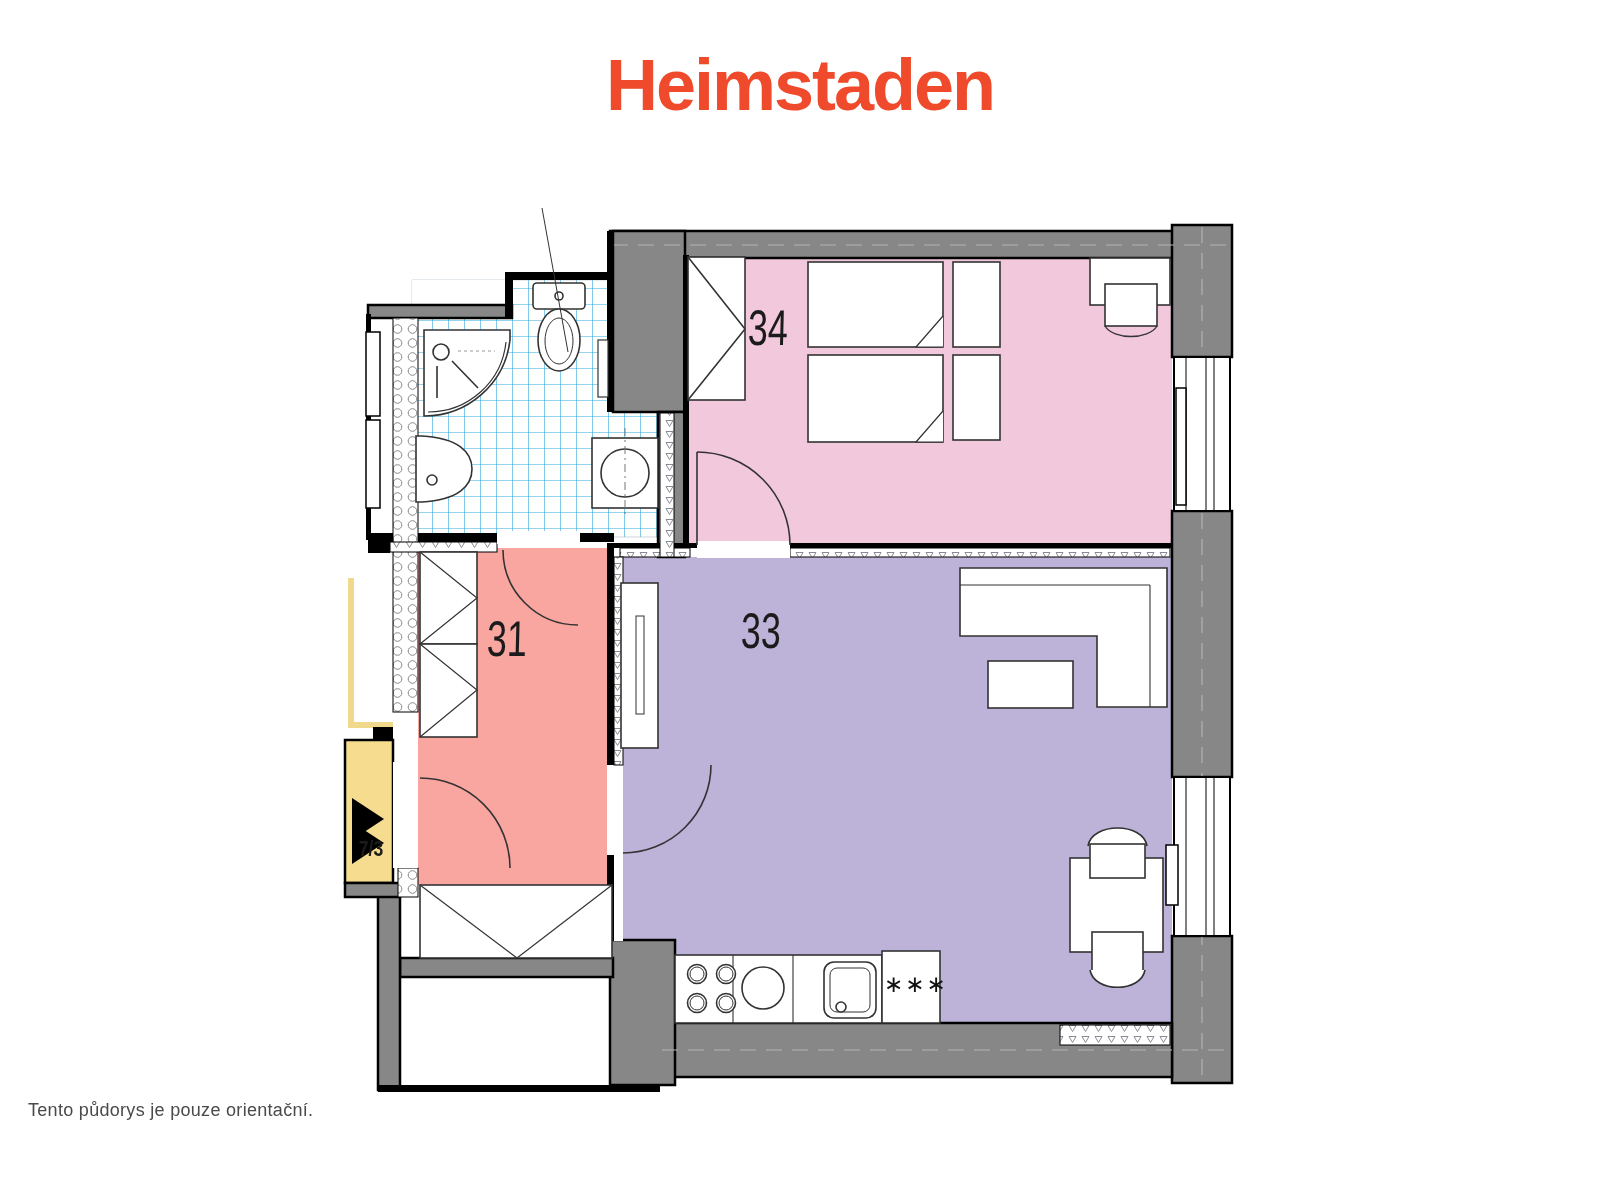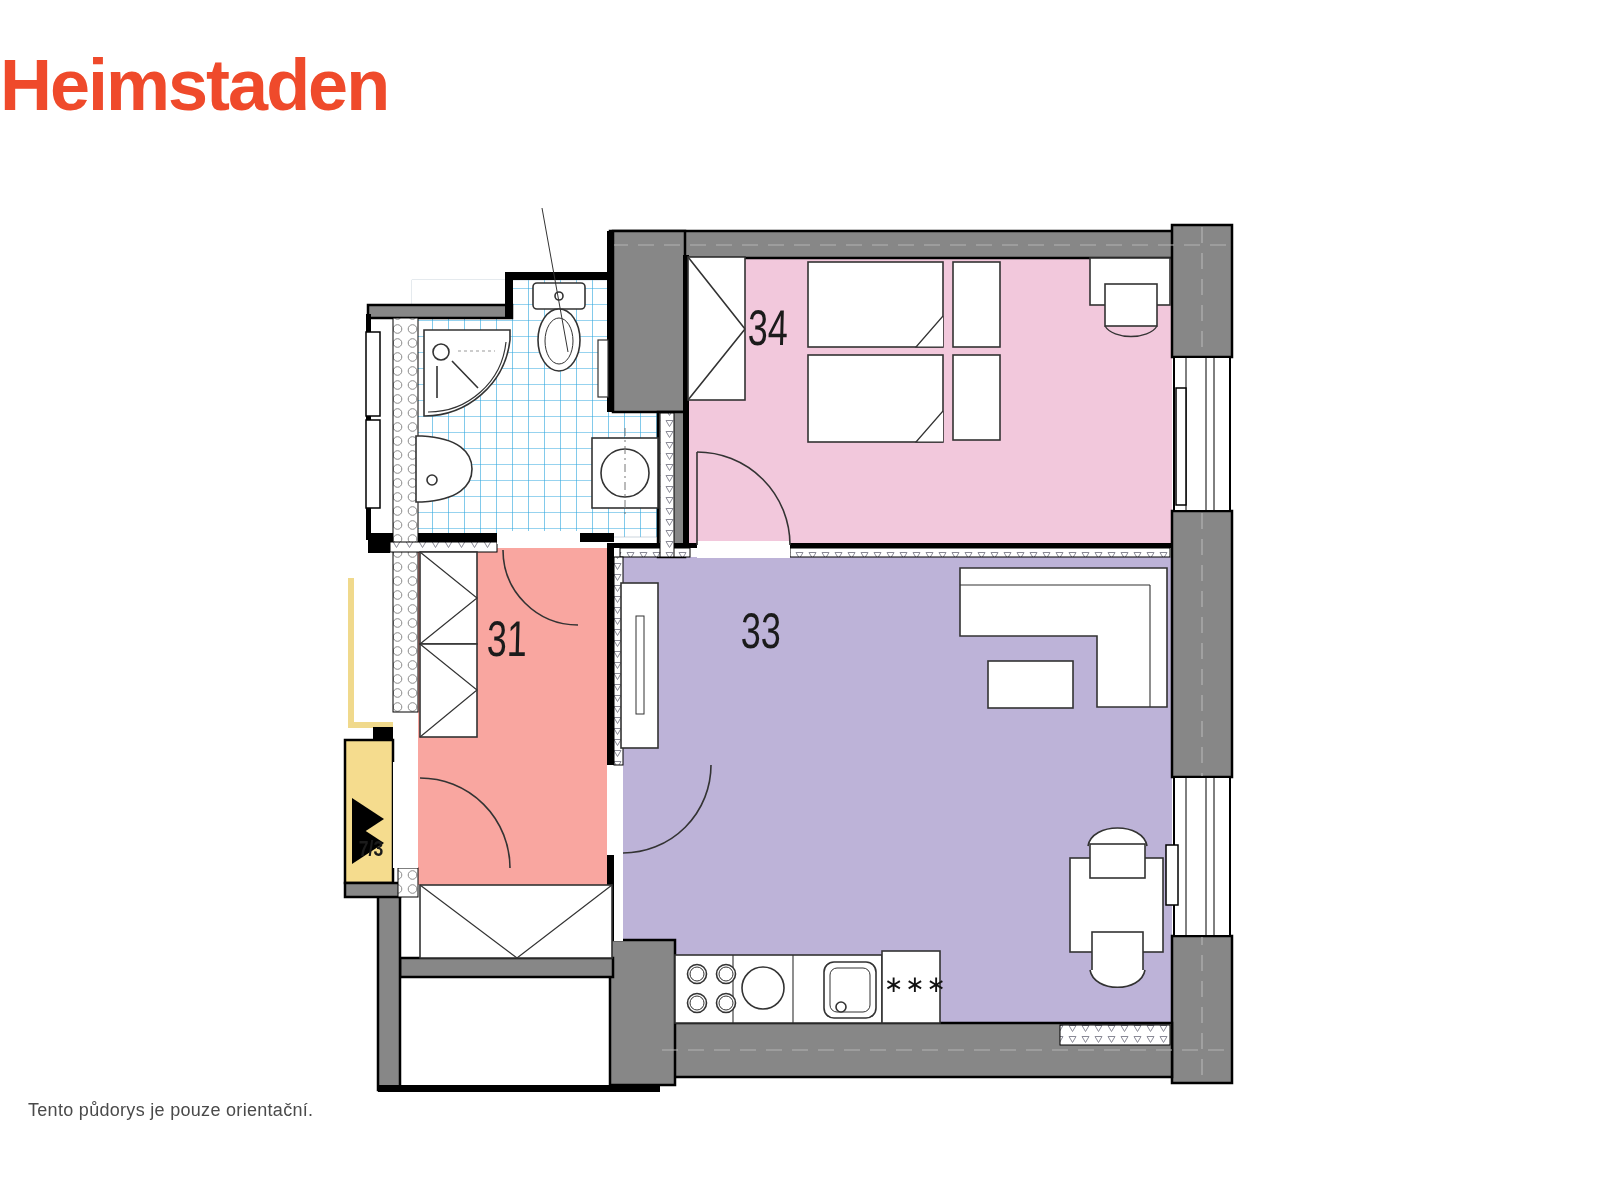--- a/index.html
+++ b/index.html
@@ -1,18 +1,18 @@
 <!DOCTYPE html>
 <html><head>
 <meta charset="utf-8">
 <style>
   html,body{margin:0;padding:0;background:#fff;}
   .stage{position:relative;width:1600px;height:1200px;background:#fff;overflow:hidden;
          font-family:"Liberation Sans",sans-serif;}
-  .logo{position:absolute;top:44px;left:0;width:100%;
+  .logo{position:absolute;top:44px;left:0;width:100%;text-align:center;
         font-size:72px;font-weight:bold;letter-spacing:-2px;color:#EF4A2B;}
   .plan-svg{position:absolute;left:0;top:0;width:1600px;height:1200px;}
   .room-label{position:absolute;color:#1b1b1b;font-weight:500;
               transform:scaleX(.72) skewX(-2deg);transform-origin:center;
               text-align:center;font-size:50px;line-height:1;}
   #label-34{left:733px;top:303px;width:70px;}
   #label-33{left:726px;top:606px;width:70px;}
   #label-31{left:472px;top:614px;width:70px;}
   #label-73{left:346px;top:838px;width:50px;font-size:22px;font-weight:bold;
             transform:scaleX(.8);}

